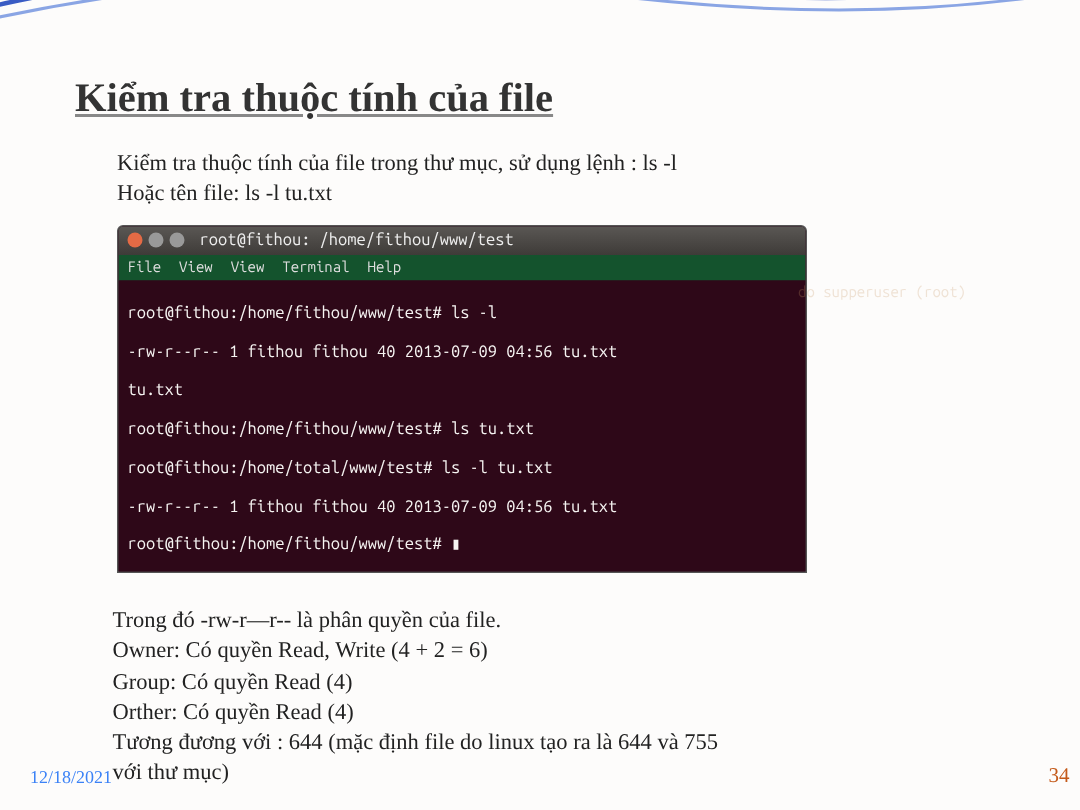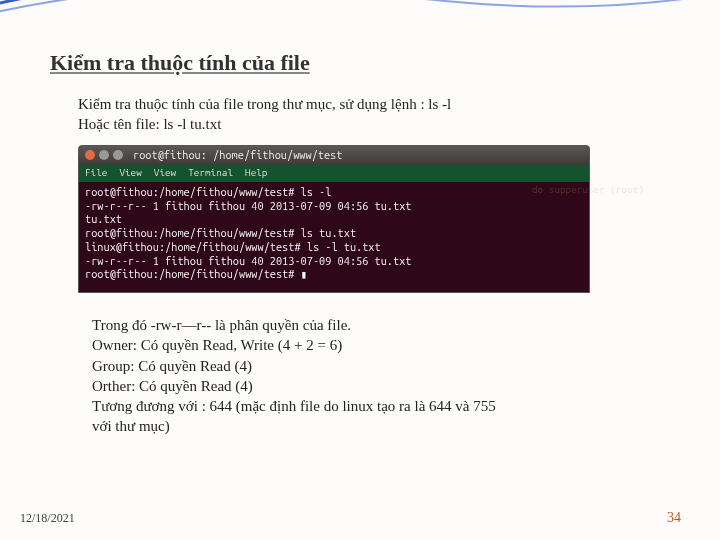--- a/index.html
+++ b/index.html
@@ -1,34 +1,34 @@
 <!DOCTYPE html>
 <html><head>
 <meta charset="utf-8">
 <style>
   * { margin: 0; padding: 0; box-sizing: border-box; }
   body { width: 720px; height: 540px; background: #fdfcfb; font-family: Georgia, 'Times New Roman', serif; position: relative; overflow: hidden; }
   .swoosh { position: absolute; top: -40px; left: -30px; width: 820px; height: 90px; z-index: 0; }
   @keyframes none {}
   .content { position: relative; z-index: 1; padding: 50px 50px 0 50px; }
-  .title { font-size: 22px; color: #333; text-decoration: underline; text-decoration-color: #888; margin-bottom: 18px; font-family: Georgia, serif; }
+  .title { font-size: 27px; color: #333; text-decoration: underline; text-decoration-color: #888; margin-bottom: 18px; font-family: Georgia, serif; }
   .intro { font-size: 15px; color: #222; line-height: 1.35; margin-left: 28px; margin-bottom: 10px; }
-  .terminal { margin: 6px 0 0 28px; width: 512px; background: #2e0818; border: 1px solid #555; border-radius: 4px 4px 0 0; font-family: "Ubuntu Mono", monospace; font-size: 11px; line-height: 1.25; color: #fff; overflow: hidden; }
+  .terminal { margin: 6px 0 0 28px; width: 460px; background: #2e0818; border: 1px solid #555; border-radius: 4px 4px 0 0; font-family: "Ubuntu Mono", monospace; font-size: 11px; line-height: 1.25; color: #fff; overflow: hidden; }
   .term-titlebar { background: linear-gradient(#5a5754,#3e3b38); padding: 3px 6px; display: flex; align-items: center; gap: 4px; font-size: 11px; color: #eee; }
   .term-btn { width: 10px; height: 10px; border-radius: 50%; display: inline-block; }
   .tb-close { background: #e46a45; }
   .tb-min { background: #999; }
   .tb-max { background: #999; }
   .term-menu { background: #14532d; color: #ddd; padding: 2px 6px; font-size: 10px; display: flex; gap: 12px; }
   .term-body { padding: 4px 6px 10px 6px; background: #2e0818; }
-  .term-line { white-space: pre; color: #f6f4f2; }
+  .term-line { white-space: pre; color: #f6f4f2; margin-top: 12px; }
   .ghost { color: rgba(200,150,100,0.25); position: absolute; right: 76px; margin-top: -2px; font-size: 10px; }
-  .explain { font-size: 15px; color: #222; line-height: 1.35; margin: 22px 0 0 42px; }
-  .footer-date { position: absolute; bottom: 14px; left: 20px; font-size: 12px; color: #404040; }
-  .footer-page { position: absolute; bottom: 14px; right: 39px; font-size: 14px; color: #c45a1a; }
+  .explain { font-size: 15px; color: #222; line-height: 1.35; margin: 22px 0 0 25px; }
+  .footer-date { position: absolute; bottom: 14px; left: 20px; font-size: 12px; color: #3b82f6; }
+  .footer-page { position: absolute; bottom: 14px; right: 7px; font-size: 14px; color: #c45a1a; }
 </style>
 </head>
 <body>
 
 <svg class="swoosh" viewBox="0 0 820 90" preserveAspectRatio="none">
   <path d="M0,50 Q200,0 420,28 T820,10" stroke="#3a5cc4" stroke-width="3" fill="none"></path>
   <path d="M0,58 Q210,8 430,36 T820,18" stroke="#6d8edf" stroke-width="2" fill="none" opacity="0.8"></path>
   <path d="M0,44 Q190,-4 410,22 T820,4" stroke="#2745a0" stroke-width="2" fill="none" opacity="0.6"></path>
 </svg>
 
@@ -52,21 +52,21 @@
       <span>View</span>
       <span>Terminal</span>
       <span>Help</span>
     </div>
     <div class="term-body">
       <span class="ghost">do supperuser (root)</span>
       <div class="term-line">root@fithou:/home/fithou/www/test# ls -l</div>
       <div class="term-line">-rw-r--r-- 1 fithou fithou 40 2013-07-09 04:56 tu.txt</div>
       <div class="term-line">tu.txt</div>
       <div class="term-line">root@fithou:/home/fithou/www/test# ls tu.txt</div>
-      <div class="term-line">linux@fithou:/home/fithou/www/test# ls -l tu.txt</div>
+      <div class="term-line">root@fithou:/home/total/www/test# ls -l tu.txt</div>
       <div class="term-line">-rw-r--r-- 1 fithou fithou 40 2013-07-09 04:56 tu.txt</div>
       <div class="term-line">root@fithou:/home/fithou/www/test# ▮</div>
     </div>
   </div>
 
   <div class="explain">
     <div>Trong đó -rw-r—r-- là phân quyền của file.</div>
     <div>Owner: Có quyền Read, Write  (4 + 2 = 6)</div>
     <div>Group: Có quyền Read  (4)</div>
     <div>Orther: Có quyền Read (4)</div>

